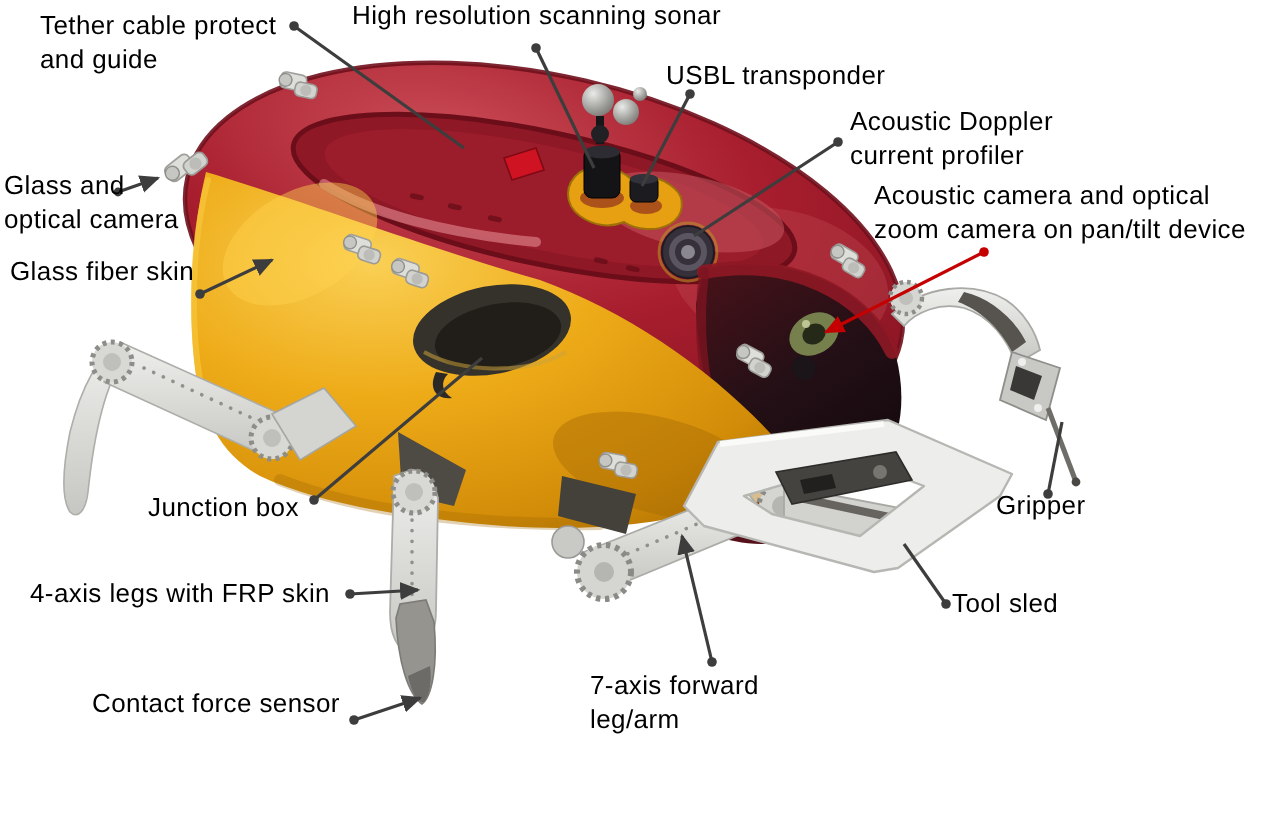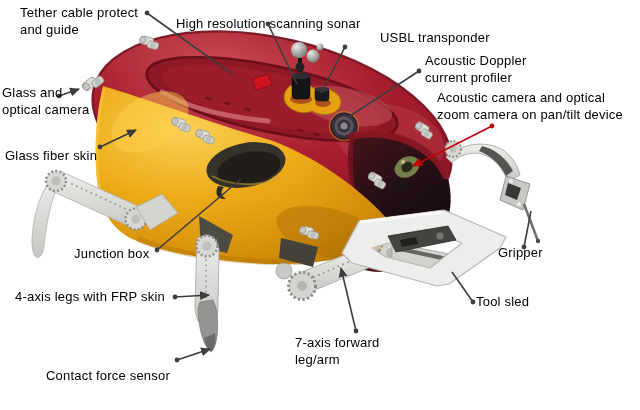--- a/index.html
+++ b/index.html
@@ -231,30 +231,30 @@
         <circle cx="524" cy="247" r="2.4"></circle>
   </g>
   <g stroke="#c40000" fill="#c40000" stroke-width="1.6">
     <line x1="492" y1="126" x2="413" y2="166" marker-end="url(#arrR)"></line>
     <circle cx="492" cy="126" r="2.4" stroke="none"></circle>
   </g>
 </svg>
 
 <div class="lbl" style="left:20px;top:5px;">Tether cable protect
 and guide</div>
-<div class="lbl" style="left:176px;top:16px;">High resolution scanning sonar</div>
-<div class="lbl" style="left:333px;top:30px;margin-left:47px;">USBL transponder</div>
+<div class="lbl" style="left:176px;top:0;">High resolution scanning sonar</div>
+<div class="lbl" style="left:333px;top:30px;">USBL transponder</div>
 <div class="lbl" style="left:425px;top:53px;">Acoustic Doppler
 current profiler</div>
 <div class="lbl" style="left:437px;top:90px;">Acoustic camera and optical
 zoom camera on pan/tilt device</div>
 <div class="lbl" style="left:2px;top:85px;">Glass and
 optical camera</div>
-<div class="lbl" style="left:5px;top:148px;">Glass fiber skin</div>
+<div class="lbl" style="left:5px;top:128px;">Glass fiber skin</div>
 <div class="lbl" style="left:74px;top:246px;">Junction box</div>
 <div class="lbl" style="left:15px;top:289px;">4-axis legs with FRP skin</div>
-<div class="lbl" style="left:46px;top:368px;">Contact force sensor</div>
+<div class="lbl" style="left:46px;top:344px;">Contact force sensor</div>
 <div class="lbl" style="left:295px;top:335px;">7-axis forward
 leg/arm</div>
 <div class="lbl" style="left:437px;top:294px;margin-left:39px;">Tool sled</div>
 <div class="lbl" style="left:498px;top:245px;">Gripper</div>
 
 </div>
 
 </body></html>

